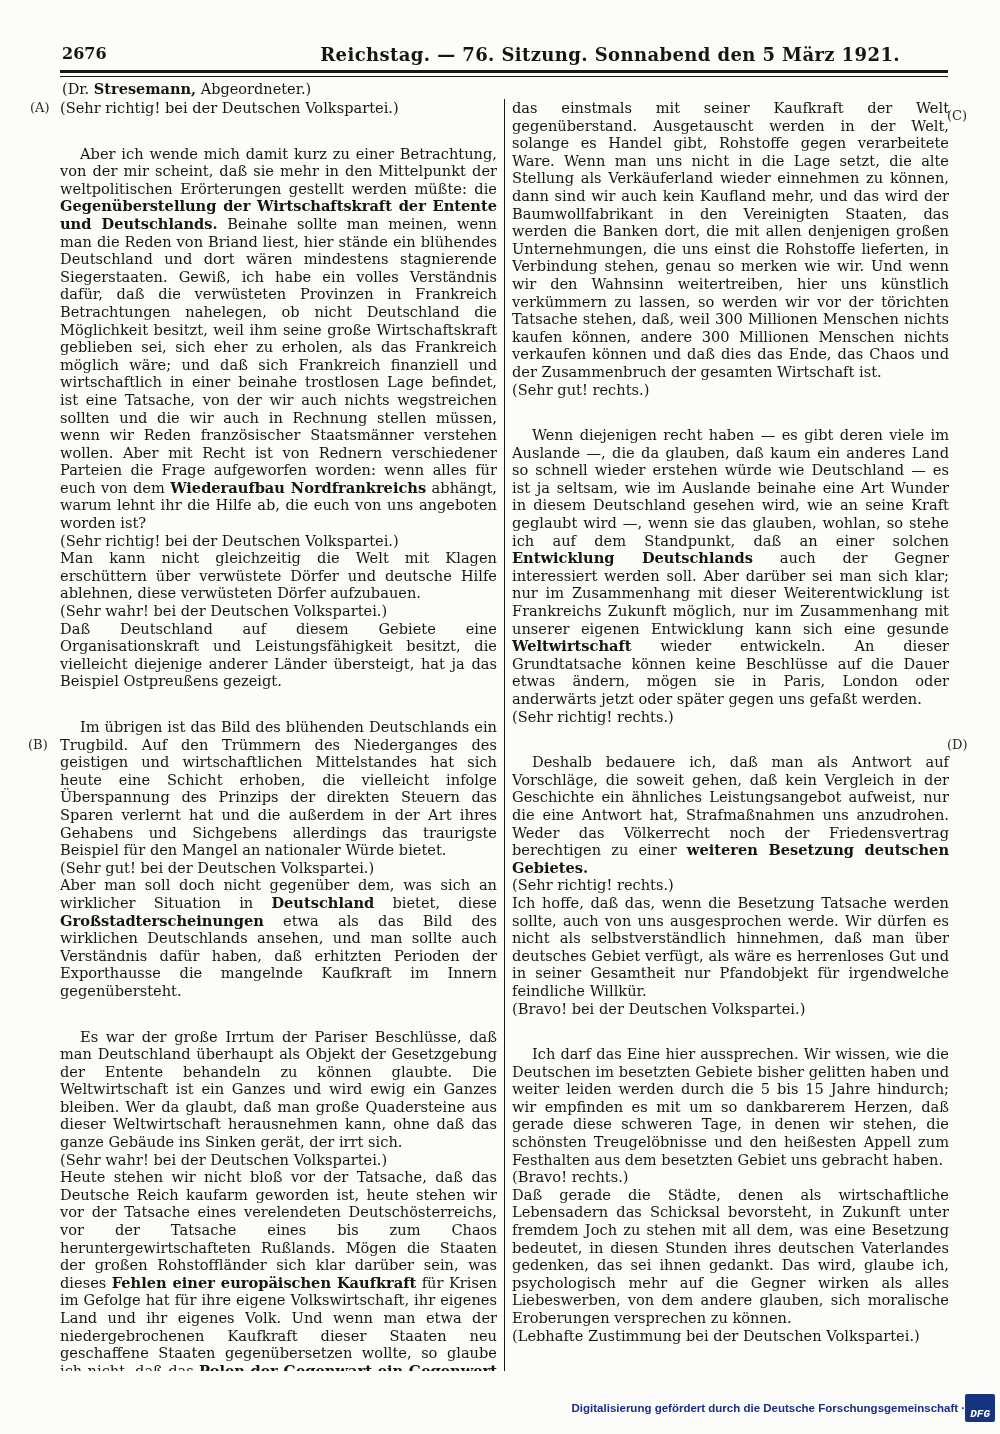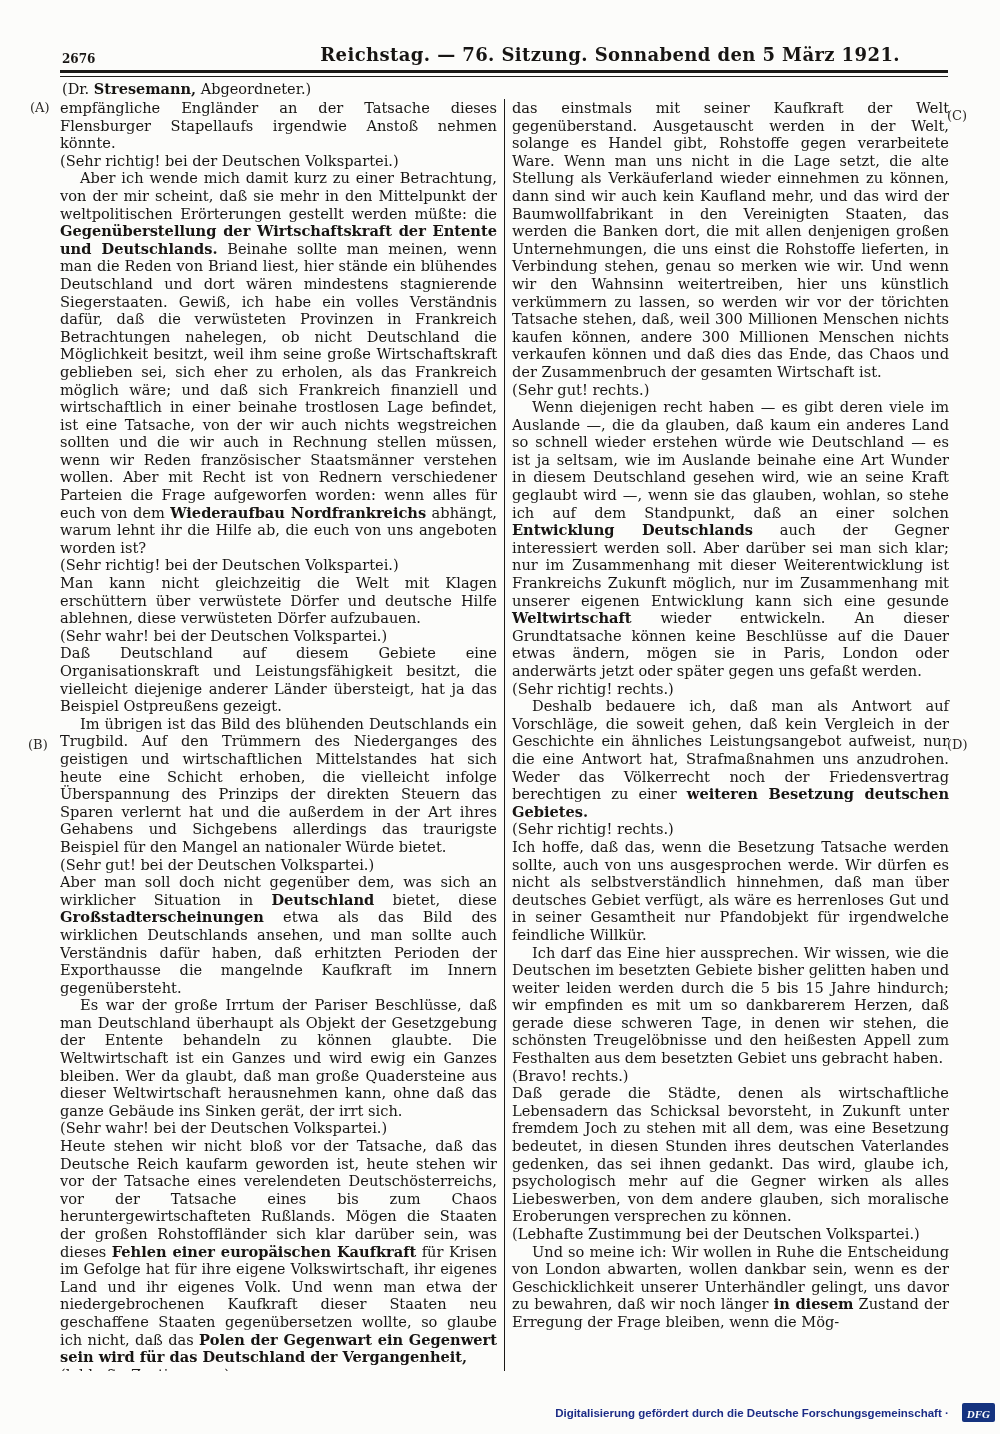--- a/index.html
+++ b/index.html
@@ -3,21 +3,21 @@
 <meta charset="utf-8">
 <style>
   html, body { margin:0; padding:0; }
   body {
     width:1000px; height:1434px; position:relative;
     background:#fcfcfa; overflow:hidden;
     font-family:"DejaVu Serif", serif; color:#171513;
   }
   .page-number {
     position:absolute; top:44px; left:62px;
-    font-size:12px; font-weight:bold;margin-top:8px;
+    font-size:16px; font-weight:bold;
   }
   .header-title {
     position:absolute; top:44px; left:100px; width:800px;
     text-align:right; font-size:18px; font-weight:bold; letter-spacing:.4px;
   }
   .double-rule {
     position:absolute; top:70px; left:60px; width:888px; height:3px;
     border-top:3px solid #1b1916; border-bottom:1px solid #1b1916;
   }
   .speaker-note {
@@ -27,59 +27,58 @@
   .columns {
     position:absolute; top:99px; left:60px; width:890px; height:1272px;
     display:flex; overflow:hidden;
   }
   .col { width:437px; }
   .col-divider { width:1px; background:#1b1916; margin:0 7px; }
   .col p {
     margin:0; text-align:justify; font-size:14.6px; line-height:17.6px;
     hyphens:auto; -webkit-hyphens:auto;
   }
-  .col p.indent { text-indent:20px; }
+  .col p.indent { text-indent:20px;margin-top:28px; }
   .col p.interjection { text-align:left; text-indent:0; }
   .col .bold { font-weight:bold; }
   .margin-marker {
     position:absolute; font-size:13px; color:#2a2724;
   }
   .marker-a { top:100px; left:30px; }
   .marker-b { top:737px; left:28px; }
   .marker-c { top:108px; left:947px; }
   .marker-d { top:737px; left:947px; }
   .footer-credit {
     position:absolute; right:5px; bottom:12px;
     font-family:"Liberation Sans", sans-serif;
     font-size:11.5px; font-weight:bold;
-    display:flex; align-items:center; gap:13px;
+    display:flex; align-items:center; gap:0;
   }
   .dfg-logo {
-    display:inline-block; padding:5px 5px 2px 5px; border-radius:2px;
+    display:inline-block; padding:14px 5px 2px 5px; border-radius:2px;
     color:#ffffff; font-style:italic; font-weight:bold; font-size:11px;
-    font-family:Liberation Serif, serif;
+    font-family:Liberation Mono, monospace;
   }
 </style>
 </head>
 <body>
 
 <div class="page-number">2676</div>
 <div class="header-title">Reichstag. — 76. Sitzung. Sonnabend den 5 März 1921.</div>
 <div class="double-rule"></div>
 
 <div class="speaker-note"><span>(Dr. </span><span class="b">Stresemann,</span><span> Abgeordneter.)</span></div>
 
 <div class="margin-marker marker-a">(A)</div>
 <div class="margin-marker marker-b">(B)</div>
 <div class="margin-marker marker-c">(C)</div>
 <div class="margin-marker marker-d">(D)</div>
 
 <div class="columns">
   <div class="col">
-      <p class=""><span>empfängliche Engländer an der Tatsache dieses Flensburger Stapellaufs irgendwie Anstoß nehmen könnte.</span></p>
       <p class="interjection"><span>(Sehr richtig! bei der Deutschen Volkspartei.)</span></p>
       <p class=" indent"><span>Aber ich wende mich damit kurz zu einer Betrachtung, von der mir scheint, daß sie mehr in den Mittelpunkt der weltpolitischen Erörterungen gestellt werden müßte: die </span><span class="bold">Gegenüberstellung der Wirtschaftskraft der Entente und Deutschlands.</span><span> Beinahe sollte man meinen, wenn man die Reden von Briand liest, hier stände ein blühendes Deutschland und dort wären mindestens stagnierende Siegerstaaten. Gewiß, ich habe ein volles Verständnis dafür, daß die verwüsteten Provinzen in Frankreich Betrachtungen nahelegen, ob nicht Deutschland die Möglichkeit besitzt, weil ihm seine große Wirtschaftskraft geblieben sei, sich eher zu erholen, als das Frankreich möglich wäre; und daß sich Frankreich finanziell und wirtschaftlich in einer beinahe trostlosen Lage befindet, ist eine Tatsache, von der wir auch nichts wegstreichen sollten und die wir auch in Rechnung stellen müssen, wenn wir Reden französischer Staatsmänner verstehen wollen. Aber mit Recht ist von Rednern verschiedener Parteien die Frage aufgeworfen worden: wenn alles für euch von dem </span><span class="bold">Wiederaufbau Nordfrankreichs</span><span> abhängt, warum lehnt ihr die Hilfe ab, die euch von uns angeboten worden ist?</span></p>
       <p class="interjection"><span>(Sehr richtig! bei der Deutschen Volkspartei.)</span></p>
       <p class=""><span>Man kann nicht gleichzeitig die Welt mit Klagen erschüttern über verwüstete Dörfer und deutsche Hilfe ablehnen, diese verwüsteten Dörfer aufzubauen.</span></p>
       <p class="interjection"><span>(Sehr wahr! bei der Deutschen Volkspartei.)</span></p>
       <p class=""><span>Daß Deutschland auf diesem Gebiete eine Organisationskraft und Leistungsfähigkeit besitzt, die vielleicht diejenige anderer Länder übersteigt, hat ja das Beispiel Ostpreußens gezeigt.</span></p>
       <p class=" indent"><span>Im übrigen ist das Bild des blühenden Deutschlands ein Trugbild. Auf den Trümmern des Niederganges des geistigen und wirtschaftlichen Mittelstandes hat sich heute eine Schicht erhoben, die vielleicht infolge Überspannung des Prinzips der direkten Steuern das Sparen verlernt hat und die außerdem in der Art ihres Gehabens und Sichgebens allerdings das traurigste Beispiel für den Mangel an nationaler Würde bietet.</span></p>
       <p class="interjection"><span>(Sehr gut! bei der Deutschen Volkspartei.)</span></p>
       <p class=""><span>Aber man soll doch nicht gegenüber dem, was sich an wirklicher Situation in </span><span class="bold">Deutschland</span><span> bietet, diese </span><span class="bold">Großstadterscheinungen</span><span> etwa als das Bild des wirklichen Deutschlands ansehen, und man sollte auch Verständnis dafür haben, daß erhitzten Perioden der Exporthausse die mangelnde Kaufkraft im Innern gegenübersteht.</span></p>
       <p class=" indent"><span>Es war der große Irrtum der Pariser Beschlüsse, daß man Deutschland überhaupt als Objekt der Gesetzgebung der Entente behandeln zu können glaubte. Die Weltwirtschaft ist ein Ganzes und wird ewig ein Ganzes bleiben. Wer da glaubt, daß man große Quadersteine aus dieser Weltwirtschaft herausnehmen kann, ohne daß das ganze Gebäude ins Sinken gerät, der irrt sich.</span></p>
@@ -89,20 +88,21 @@
     </div>
   <div class="col-divider"></div>
   <div class="col">
       <p class=""><span>das einstmals mit seiner Kaufkraft der Welt gegenüberstand. Ausgetauscht werden in der Welt, solange es Handel gibt, Rohstoffe gegen verarbeitete Ware. Wenn man uns nicht in die Lage setzt, die alte Stellung als Verkäuferland wieder einnehmen zu können, dann sind wir auch kein Kaufland mehr, und das wird der Baumwollfabrikant in den Vereinigten Staaten, das werden die Banken dort, die mit allen denjenigen großen Unternehmungen, die uns einst die Rohstoffe lieferten, in Verbindung stehen, genau so merken wie wir. Und wenn wir den Wahnsinn weitertreiben, hier uns künstlich verkümmern zu lassen, so werden wir vor der törichten Tatsache stehen, daß, weil 300 Millionen Menschen nichts kaufen können, andere 300 Millionen Menschen nichts verkaufen können und daß dies das Ende, das Chaos und der Zusammenbruch der gesamten Wirtschaft ist.</span></p>
       <p class="interjection"><span>(Sehr gut! rechts.)</span></p>
       <p class=" indent"><span>Wenn diejenigen recht haben — es gibt deren viele im Auslande —, die da glauben, daß kaum ein anderes Land so schnell wieder erstehen würde wie Deutschland — es ist ja seltsam, wie im Auslande beinahe eine Art Wunder in diesem Deutschland gesehen wird, wie an seine Kraft geglaubt wird —, wenn sie das glauben, wohlan, so stehe ich auf dem Standpunkt, daß an einer solchen </span><span class="bold">Entwicklung Deutschlands</span><span> auch der Gegner interessiert werden soll. Aber darüber sei man sich klar; nur im Zusammenhang mit dieser Weiterentwicklung ist Frankreichs Zukunft möglich, nur im Zusammenhang mit unserer eigenen Entwicklung kann sich eine gesunde </span><span class="bold">Weltwirtschaft</span><span> wieder entwickeln. An dieser Grundtatsache können keine Beschlüsse auf die Dauer etwas ändern, mögen sie in Paris, London oder anderwärts jetzt oder später gegen uns gefaßt werden.</span></p>
       <p class="interjection"><span>(Sehr richtig! rechts.)</span></p>
       <p class=" indent"><span>Deshalb bedauere ich, daß man als Antwort auf Vorschläge, die soweit gehen, daß kein Vergleich in der Geschichte ein ähnliches Leistungsangebot aufweist, nur die eine Antwort hat, Strafmaßnahmen uns anzudrohen. Weder das Völkerrecht noch der Friedensvertrag berechtigen zu einer </span><span class="bold">weiteren Besetzung deutschen Gebietes.</span></p>
       <p class="interjection"><span>(Sehr richtig! rechts.)</span></p>
       <p class=""><span>Ich hoffe, daß das, wenn die Besetzung Tatsache werden sollte, auch von uns ausgesprochen werde. Wir dürfen es nicht als selbstverständlich hinnehmen, daß man über deutsches Gebiet verfügt, als wäre es herrenloses Gut und in seiner Gesamtheit nur Pfandobjekt für irgendwelche feindliche Willkür.</span></p>
+      <p class="interjection"><span>(Bravo! bei der Deutschen Volkspartei.)</span></p>
       <p class=" indent"><span>Ich darf das Eine hier aussprechen. Wir wissen, wie die Deutschen im besetzten Gebiete bisher gelitten haben und weiter leiden werden durch die 5 bis 15 Jahre hindurch; wir empfinden es mit um so dankbarerem Herzen, daß gerade diese schweren Tage, in denen wir stehen, die schönsten Treugelöbnisse und den heißesten Appell zum Festhalten aus dem besetzten Gebiet uns gebracht haben.</span></p>
       <p class="interjection"><span>(Bravo! rechts.)</span></p>
       <p class=""><span>Daß gerade die Städte, denen als wirtschaftliche Lebensadern das Schicksal bevorsteht, in Zukunft unter fremdem Joch zu stehen mit all dem, was eine Besetzung bedeutet, in diesen Stunden ihres deutschen Vaterlandes gedenken, das sei ihnen gedankt. Das wird, glaube ich, psychologisch mehr auf die Gegner wirken als alles Liebeswerben, von dem andere glauben, sich moralische Eroberungen versprechen zu können.</span></p>
       <p class="interjection"><span>(Lebhafte Zustimmung bei der Deutschen Volkspartei.)</span></p>
       <p class=" indent"><span>Und so meine ich: Wir wollen in Ruhe die Entscheidung von London abwarten, wollen dankbar sein, wenn es der Geschicklichkeit unserer Unterhändler gelingt, uns davor zu bewahren, daß wir noch länger </span><span class="bold">in diesem</span><span> Zustand der Erregung der Frage bleiben, wenn die Mög-</span></p>
     </div>
 </div>
 
 <div class="footer-credit" style="color: rgb(28, 44, 134);">
   <span>Digitalisierung gefördert durch die Deutsche Forschungsgemeinschaft ·</span>

